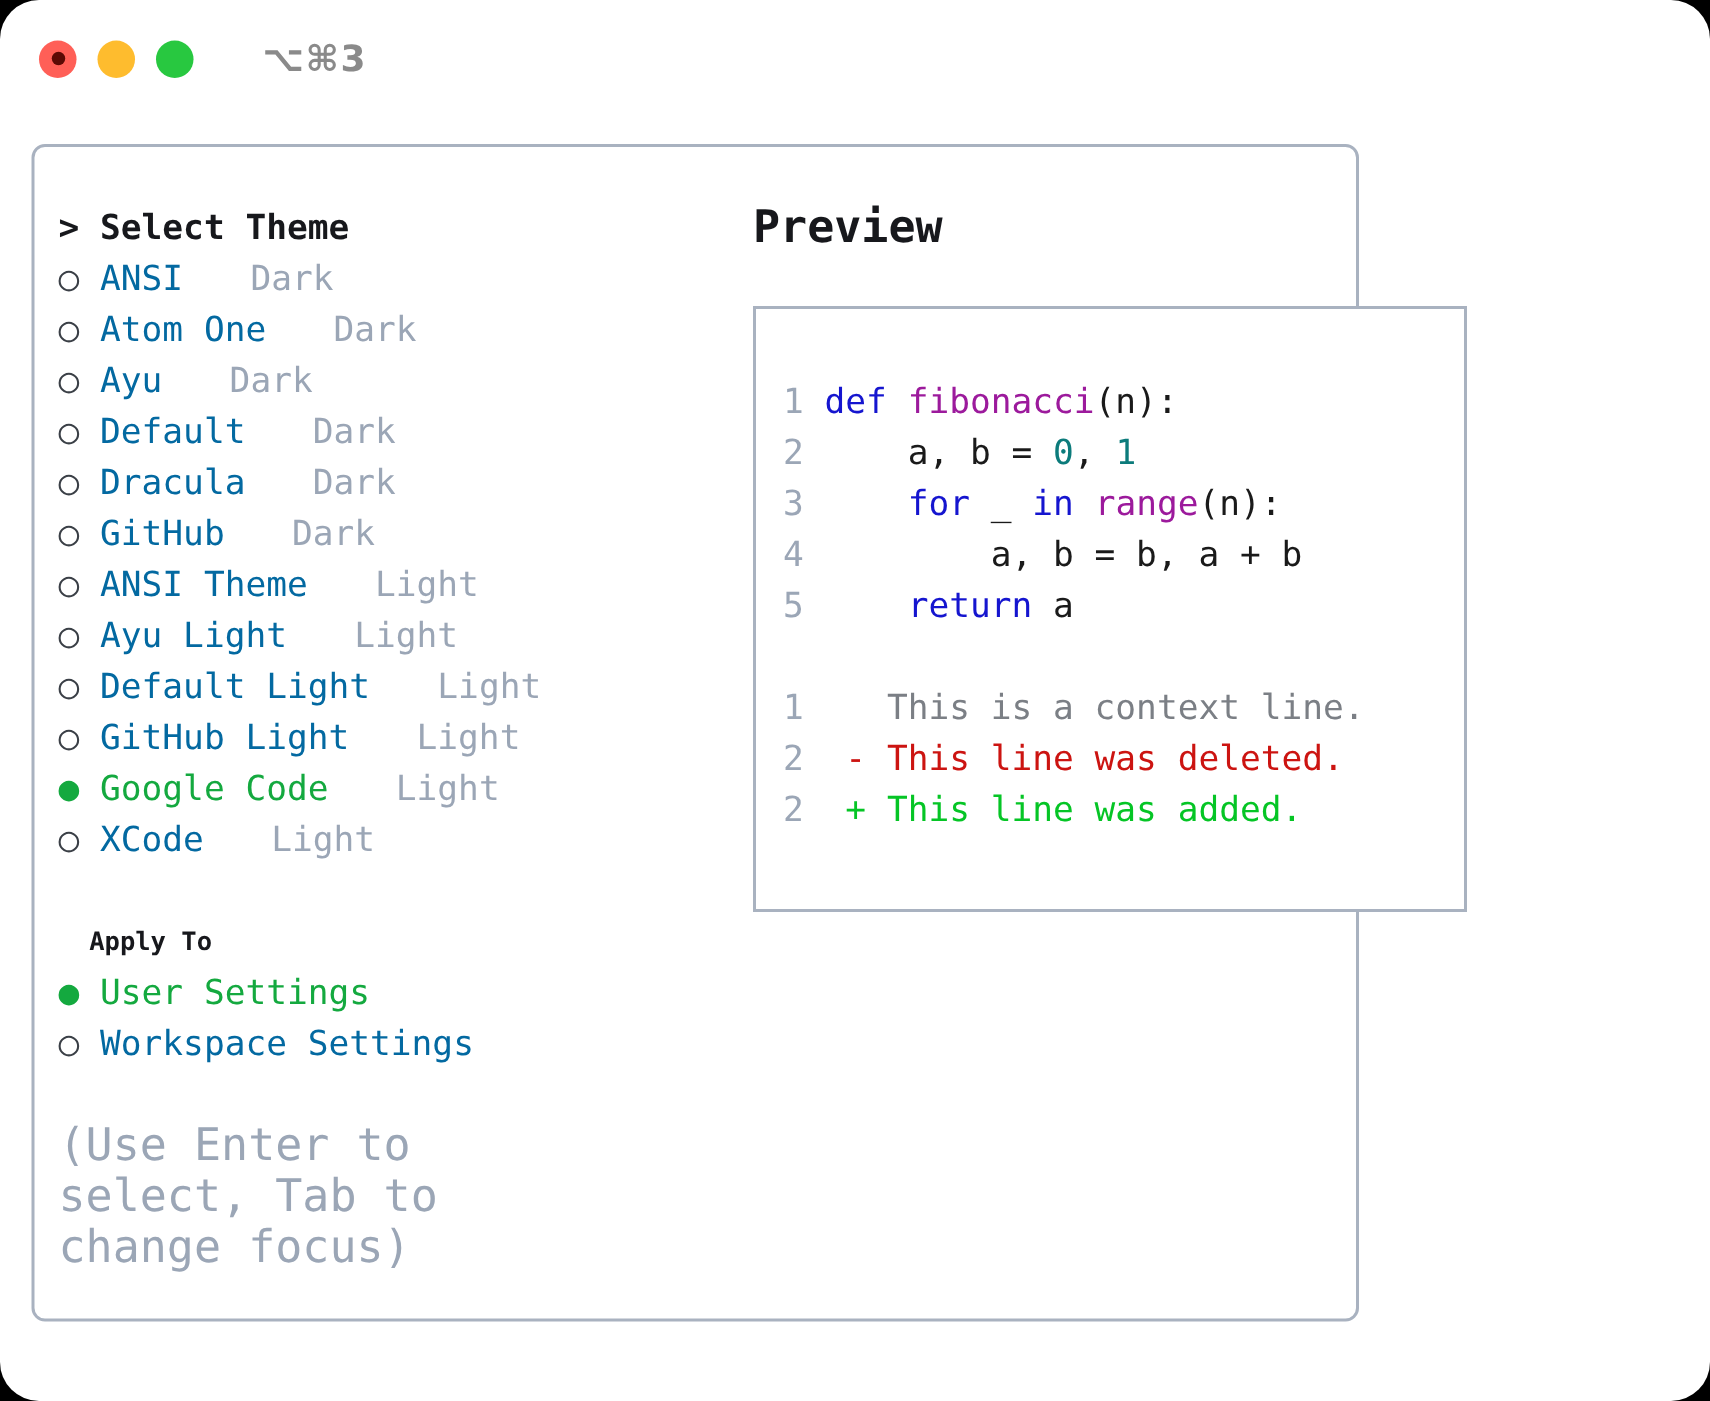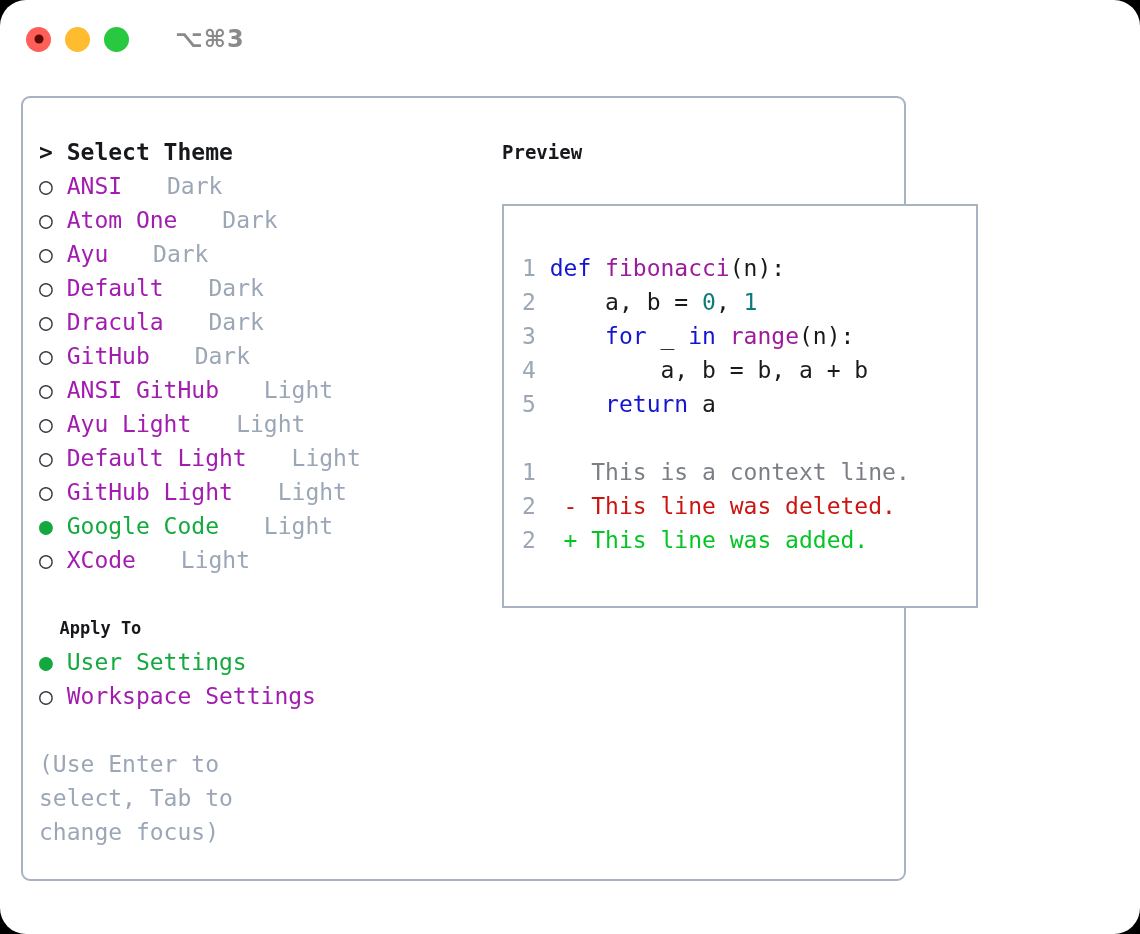--- a/index.html
+++ b/index.html
@@ -102,21 +102,21 @@
     line-height: 34px;
     color: #2e3238;
     white-space: pre;
     display: block;
   }
 
   .marker { display: inline-block; width: 1ch; }
   .marker-filled { color: #14a93f; }
   .marker-empty  { color: #3a3f46; }
 
-  .opt-name { color: #a21caf; }
+  .opt-name { color: #0369a1; }
   .opt-name.selected { color: #14a93f; }
 
   .opt-tag {
     color: #9ba6b6;
     margin-left: 31px;
   }
 
   .spacer-row { height: 34px; }
 
   .apply-head {
@@ -125,37 +125,37 @@
     font-weight: 700;
     color: #17181c;
     line-height: 34px;
     white-space: pre;
     padding-left: 2ch;
   }
 
   .hint {
     margin-top: 34px;
     font-family: "DejaVu Sans Mono", monospace;
-    font-size: 23px;
+    font-size: 30px;
     line-height: 34px;
     color: #9ba6b6;
     width: 17ch;
   }
 
   
   .right-col {
     position: absolute;
     left: 479px;
     top: 37px;
     width: 495px;
   }
 
   .preview-head {
     font-family: "DejaVu Sans Mono", monospace;
-    font-size: 19px;
+    font-size: 30px;
     font-weight: 700;
     color: #17181c;
     line-height: 34px;
   }
 
   .preview-box {
     margin-top: 35px;
     width: 476px;
     height: 404px;
     border: 2px solid #a9b2c0;
@@ -209,21 +209,21 @@
 
       <div class="section-head">&gt; Select Theme</div>
 
       <div id="theme-list">
           <div class="opt-row"><span class="marker marker-empty">○</span><span class="opt-name"> ANSI</span><span class="opt-tag"> Dark</span></div>
           <div class="opt-row"><span class="marker marker-empty">○</span><span class="opt-name"> Atom One</span><span class="opt-tag"> Dark</span></div>
           <div class="opt-row"><span class="marker marker-empty">○</span><span class="opt-name"> Ayu</span><span class="opt-tag"> Dark</span></div>
           <div class="opt-row"><span class="marker marker-empty">○</span><span class="opt-name"> Default</span><span class="opt-tag"> Dark</span></div>
           <div class="opt-row"><span class="marker marker-empty">○</span><span class="opt-name"> Dracula</span><span class="opt-tag"> Dark</span></div>
           <div class="opt-row"><span class="marker marker-empty">○</span><span class="opt-name"> GitHub</span><span class="opt-tag"> Dark</span></div>
-          <div class="opt-row"><span class="marker marker-empty">○</span><span class="opt-name"> ANSI GitHub</span><span class="opt-tag"> Light</span></div>
+          <div class="opt-row"><span class="marker marker-empty">○</span><span class="opt-name"> ANSI Theme</span><span class="opt-tag"> Light</span></div>
           <div class="opt-row"><span class="marker marker-empty">○</span><span class="opt-name"> Ayu Light</span><span class="opt-tag"> Light</span></div>
           <div class="opt-row"><span class="marker marker-empty">○</span><span class="opt-name"> Default Light</span><span class="opt-tag"> Light</span></div>
           <div class="opt-row"><span class="marker marker-empty">○</span><span class="opt-name"> GitHub Light</span><span class="opt-tag"> Light</span></div>
           <div class="opt-row"><span class="marker marker-filled">●</span><span class="opt-name selected"> Google Code</span><span class="opt-tag"> Light</span></div>
           <div class="opt-row"><span class="marker marker-empty">○</span><span class="opt-name"> XCode</span><span class="opt-tag"> Light</span></div>
         </div>
 
       <div class="spacer-row"></div>
 
       <div class="apply-head">Apply To</div>

